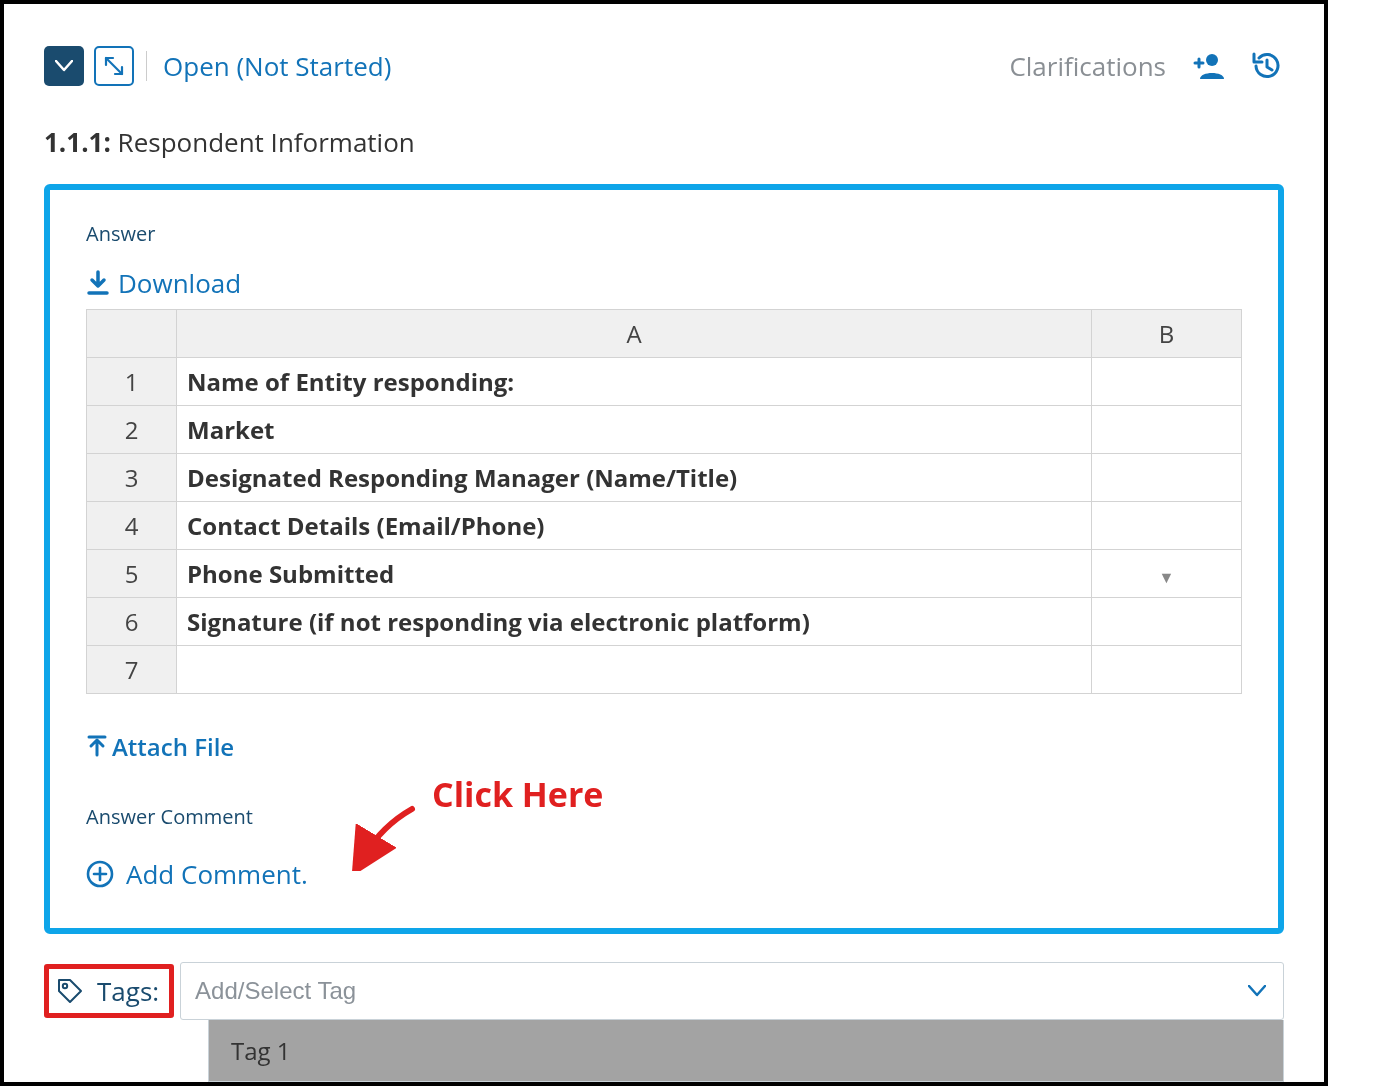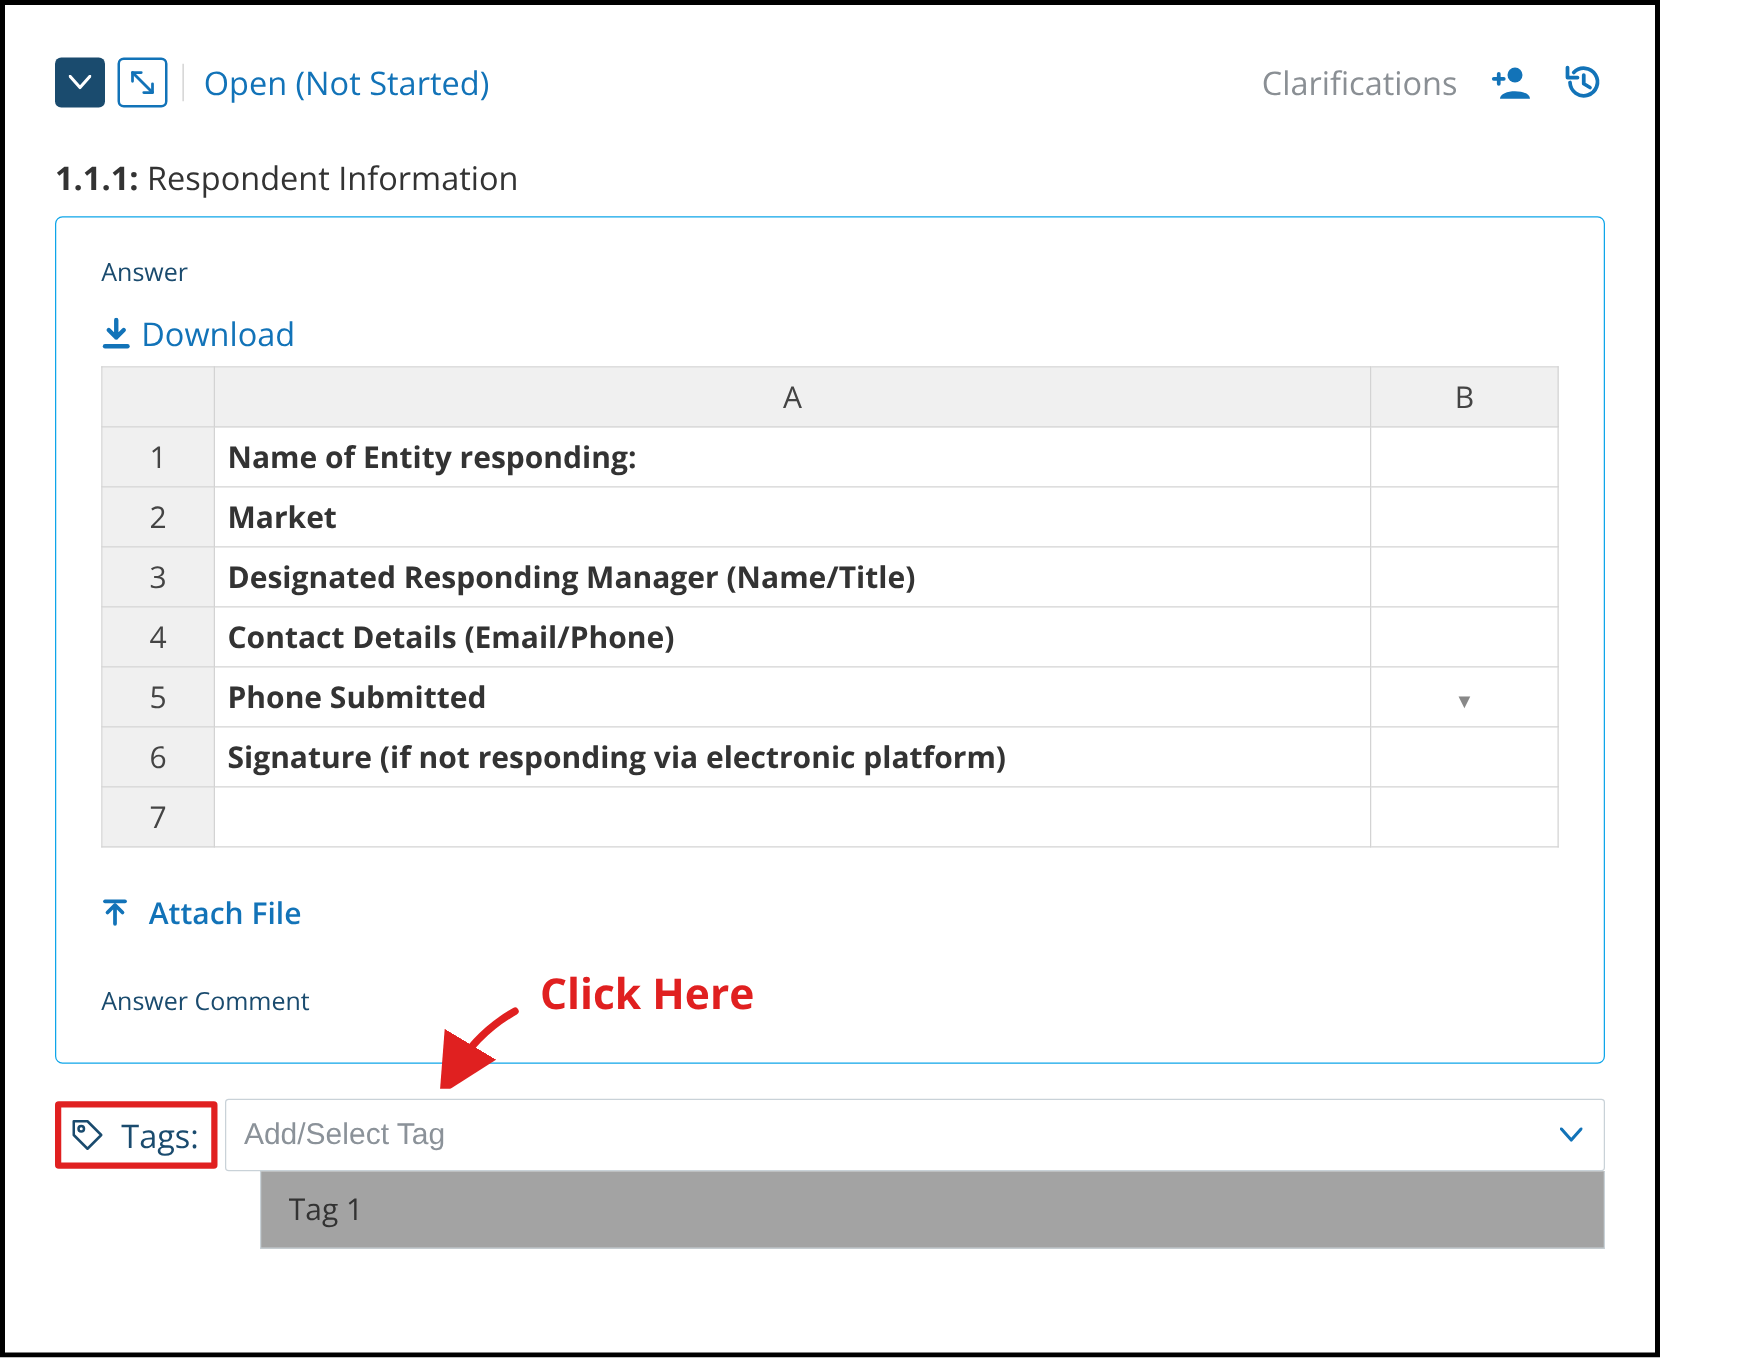--- a/index.html
+++ b/index.html
@@ -70,22 +70,22 @@
   }
   
   .q-title {
     margin-top: 38px;
     font-size: 26px;
     color: #333;
   }
   .q-title .qnum { font-weight: 700; }
   
   .card {
-    margin-top: 13px;
-    border: 1px solid #0ea5e9;
+    margin-top: 24px;
+    border: 6px solid #0ea5e9;
     border-radius: 6px;
     padding: 30px 36px 36px 36px;
   }
   .section-label {
     color: #1a4b6e;
     font-size: 20px;
     font-weight: 500;
   }
   .download-row {
     display: flex;
@@ -123,21 +123,21 @@
     background: #f0f0f0;
     text-align: center;
     color: #444;
   }
   .colA { text-align: left; font-weight: 700; padding-left: 14px; }
   .colB { width: 150px; text-align: center; color:#666; }
   .tri { color:#888; font-size:16px; }
   
   .attach-row {
     margin-top: 36px;
-    display: flex; align-items: center; gap: 16px;
+    display: flex; align-items: center; gap: 4px;
     color: #1273b8;
     font-size: 24px;
     font-weight: 600;
     cursor: pointer;
   }
   .answer-comment-label {
     margin-top: 40px;
     color: #1a4b6e;
     font-size: 20px;
     font-weight: 500;
@@ -332,20 +332,28 @@
       <div class="attach-row">
         <svg width="22" height="24" viewBox="0 0 22 24">
           <path d="M11 20 L11 5 M5 11 L11 5 L17 11" stroke="#1273b8" stroke-width="3" fill="none" stroke-linecap="round" stroke-linejoin="round"></path>
           <line x1="3" y1="2" x2="19" y2="2" stroke="#1273b8" stroke-width="3" stroke-linecap="round"></line>
         </svg>
         <span>Attach File</span>
       </div>
 
       <div class="answer-comment-label">Answer Comment</div>
 
+      <div class="add-comment-row">
+        <svg width="28" height="28" viewBox="0 0 28 28">
+          <circle cx="14" cy="14" r="12" stroke="#1273b8" stroke-width="2.6" fill="none"></circle>
+          <line x1="14" y1="8" x2="14" y2="20" stroke="#1273b8" stroke-width="2.6" stroke-linecap="round"></line>
+          <line x1="8" y1="14" x2="20" y2="14" stroke="#1273b8" stroke-width="2.6" stroke-linecap="round"></line>
+        </svg>
+        <span>Add Comment.</span>
+      </div>
     </div>
 
     <div class="tags-bar">
       <div class="tags-left red-box">
         <svg width="30" height="30" viewBox="0 0 30 30" style="vertical-align:middle">
           <path d="M4 4 L15 4 L26 15 L15 26 L4 15 Z" stroke="#1a4b6e" stroke-width="2" fill="none" stroke-linejoin="round"></path>
           <circle cx="10" cy="10" r="2.2" stroke="#1a4b6e" stroke-width="2" fill="none"></circle>
         </svg>
         <span class="tags-label">Tags:</span>
       </div>

